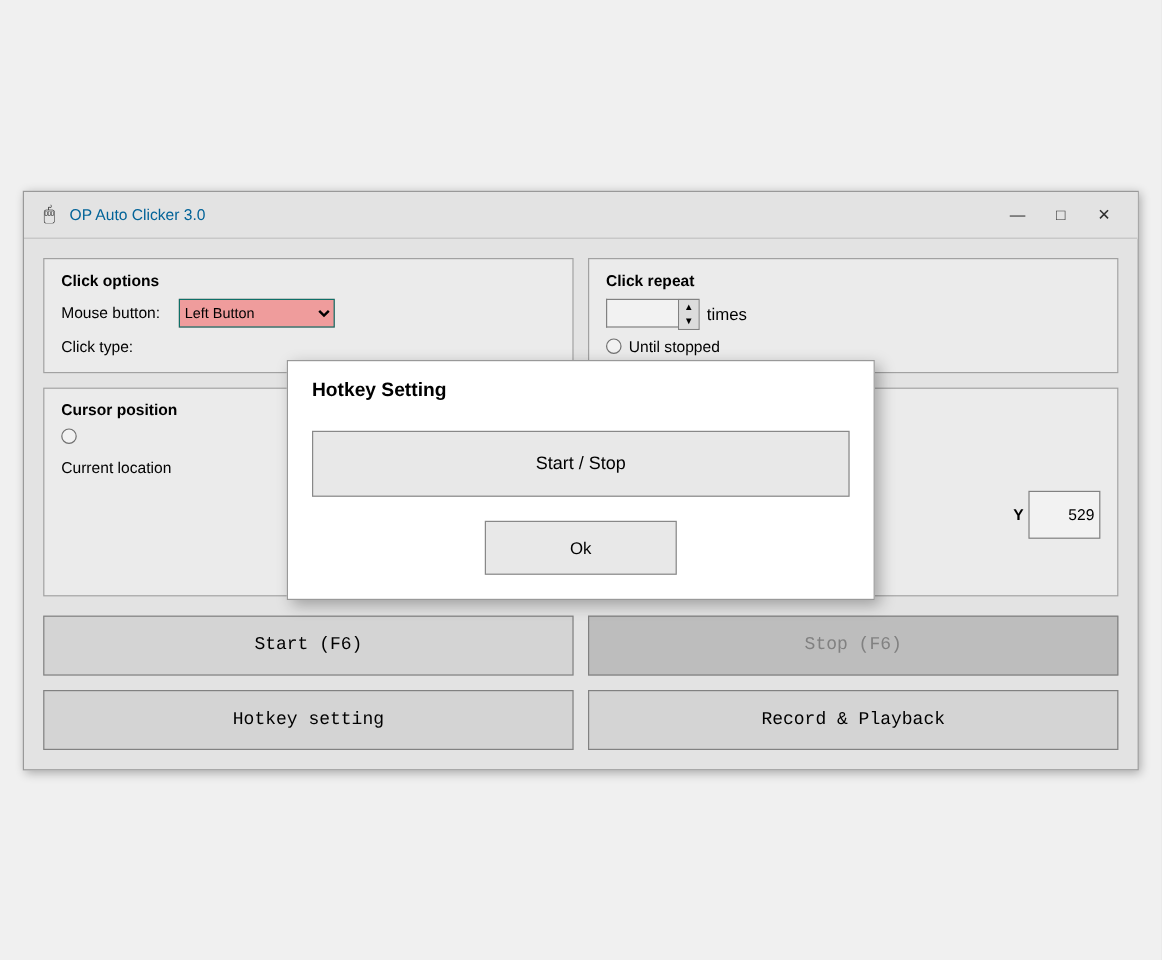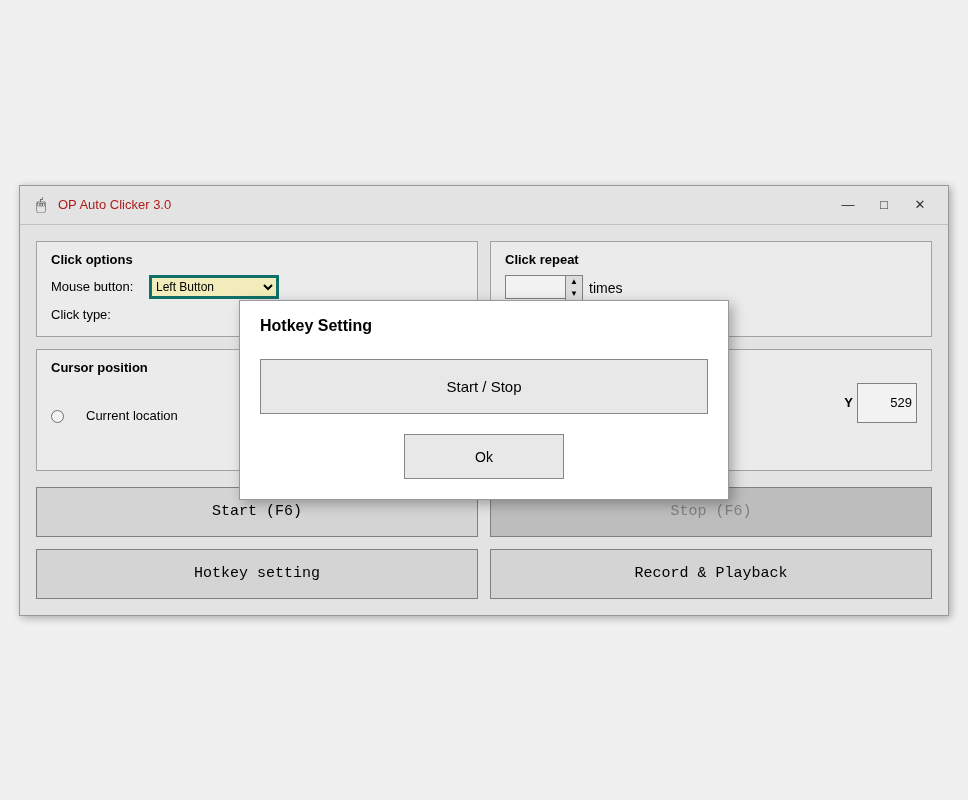--- a/index.html
+++ b/index.html
@@ -41,21 +41,21 @@
       margin-right: 8px;
       display: flex;
       align-items: center;
       justify-content: center;
     }
 
     .title-bar-title {
       flex: 1;
       font-size: 13px;
       font-weight: normal;
-      color: #b91c1c;
+      color: #0369a1;
     }
 
     .title-bar-controls {
       display: flex;
       gap: 4px;
     }
 
     .title-bar-btn {
       width: 32px;
       height: 22px;
@@ -139,22 +139,22 @@
     }
 
     .option-label {
       min-width: 90px;
       font-size: 13px;
     }
 
     .combo-box {
       width: 130px;
       height: 24px;
-      border: 3px solid #0f766e;
-      background: #fef9c3;
+      border: 1px solid #0f766e;
+      background: #fca5a5;
       font-size: 12px;
     }
 
     .repeat-row {
       display: flex;
       align-items: center;
       gap: 6px;
       margin-top: 8px;
       font-size: 13px;
     }
@@ -204,24 +204,25 @@
     }
 
     .cursor-box {
       border: 1px solid #aaa;
       background: #f8f8f8;
       padding: 10px 14px 14px 14px;
     }
 
     .cursor-row {
       display: flex;
-      align-items: flex-end;
-      gap: 22px;
+      align-items: flex-start;
+      gap: 12px;
       margin-top: 8px;
       font-size: 13px;
+      flex-direction: column;
     }
 
     .coord-group {
       display: flex;
       align-items: center;
       gap: 4px;
       margin-left: auto;
     }
 
     .coord-label {

